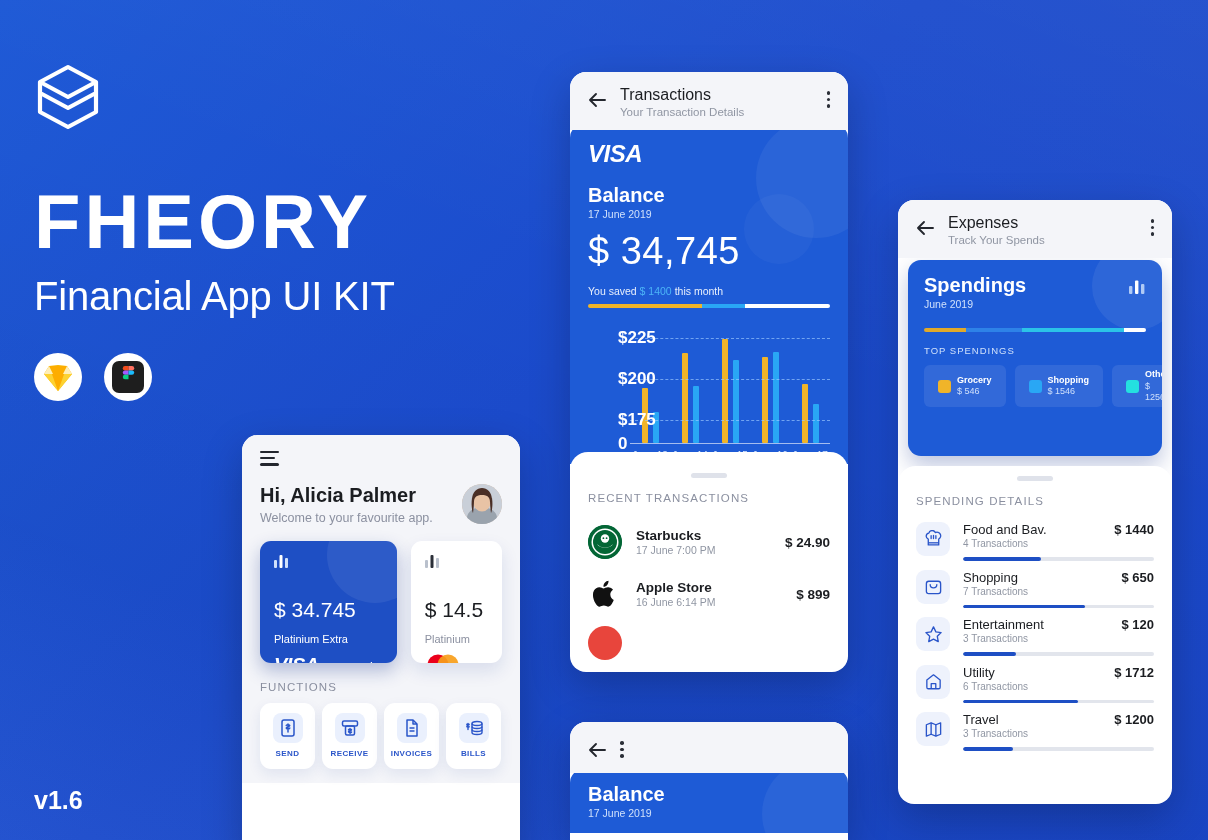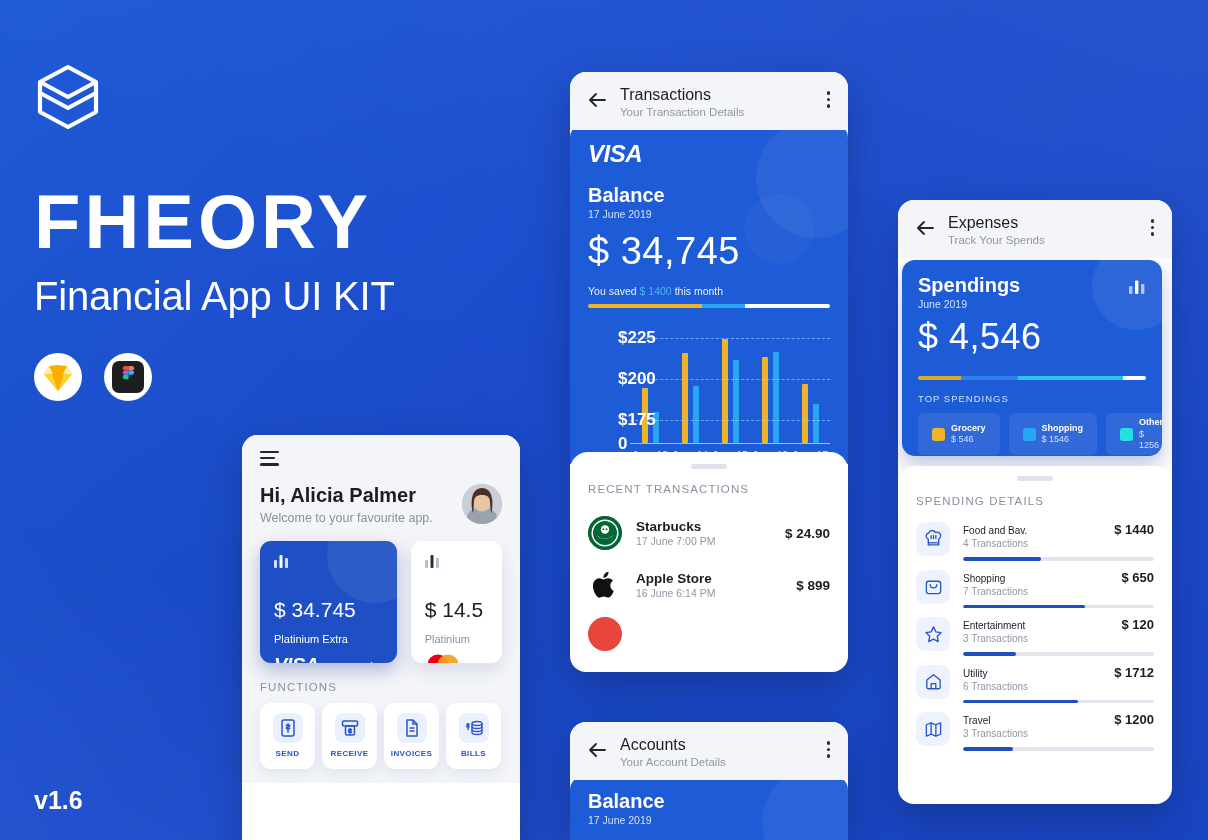--- a/index.html
+++ b/index.html
@@ -79,40 +79,40 @@
   .ylab { position: absolute; left: 0; font-size: 17px; font-weight: bold; color: #fff; transform: translateY(-50%); padding-left: 30px; }
   .bars { position: absolute; inset: 0; display: flex; align-items: flex-end; justify-content: space-around; }
   .bar-pair { display: flex; align-items: flex-end; gap: 5px; height: 100%; }
   .bar { width: 6px; border-radius: 1px; }
   .bar.y { background: #f0b429; }
   .bar.b { background: #29a7f5; }
   .xlabels { display: flex; justify-content: space-around; margin-left: 42px; margin-top: 6px; }
   .xlab { font-size: 10px; color: #dce9fb; }
 
   
-  .sheet { background: #fff; border-radius: 18px 18px 0 0; padding: 12px 18px 0 18px; position: relative; }
+  .sheet { background: #fff; border-radius: 18px 18px 0 0; padding: 21px 18px 0 18px; position: relative; }
   .grabber { width: 36px; height: 5px; border-radius: 3px; background: #dfe2ea; margin: 0 auto 14px auto; }
   .sec-title { font-size: 11.5px; letter-spacing: 1.1px; color: #8b90a0; margin-bottom: 12px; }
   .tx-row { display: flex; align-items: center; padding: 9px 0; }
   .tx-ico { width: 34px; height: 34px; border-radius: 50%; flex: 0 0 34px; margin-right: 14px;
             display: flex; align-items: center; justify-content: center; overflow: hidden; }
   .tx-mid { flex: 1; }
   .tx-name { font-size: 13.5px; color: #1b1d21; font-weight: bold; }
   .tx-time { font-size: 10.5px; color: #9096a3; margin-top: 1px; }
   .tx-amt { font-size: 13.5px; color: #1b1d21; font-weight: bold; }
 
   
   .exp-row { padding: 9px 0 0 0; display: flex; align-items: flex-start; }
   .exp-ico {
     width: 34px; height: 34px; border-radius: 9px; background: #eef2fc; flex: 0 0 34px;
     margin-right: 13px; display: flex; align-items: center; justify-content: center;
   }
   .exp-mid { flex: 1; }
   .exp-top { display: flex; justify-content: space-between; align-items: baseline; }
-  .exp-name { font-size: 10px; color: #1b1d21; }
+  .exp-name { font-size: 13px; color: #1b1d21; }
   .exp-amt { font-size: 13px; color: #1b1d21; font-weight: bold; }
   .exp-cnt { font-size: 10px; color: #9096a3; margin-top: 1px; }
   .exp-bar { height: 3.5px; border-radius: 2px; background: #e2e5ec; margin-top: 8px; overflow: hidden; }
   .exp-bar i { display: block; height: 100%; background: #1e4fc4; border-radius: 2px; }
 
   
   .home-top { background: #f4f5f9; padding: 16px 18px 14px 18px; }
   .hamburger { width: 19px; }
   .hamburger i { display: block; height: 2.2px; background: #23262e; border-radius: 2px; margin-bottom: 4px; }
   .hamburger i:nth-child(2) { width: 80%; }
@@ -418,24 +418,20 @@
   </div>
 </div>
 
 <div class="phone" style="left:570px; top:722px; width:278px; height:118px; border-radius:16px 16px 0 0;">
   <div class="ph-header">
     <div class="back-arrow">
       <svg viewBox="0 0 22 22" fill="none" stroke="#23262e" stroke-width="1.9" stroke-linecap="round" stroke-linejoin="round">
         <path d="M19 11H4M10 5l-6 6 6 6"></path>
       </svg>
     </div>
-    <div class="ph-head-text">
-      <div class="ph-title">Accounts</div>
-      <div class="ph-sub">Your Account Details</div>
-    </div>
     <div class="kebab">
         <i></i>
         <i></i>
         <i></i>
       </div>
   </div>
   <div class="blue-card" style="height:64px; margin-top:-4px; border-radius:14px 14px 0 0; padding:14px 18px;">
     <div class="blob" style="width:110px;height:110px;right:-24px;top:-10px;"></div>
     <div class="bc-label">Balance</div>
     <div class="bc-date">17 June 2019</div>
@@ -453,39 +449,35 @@
       <div class="ph-title">Expenses</div>
       <div class="ph-sub">Track Your Spends</div>
     </div>
     <div class="kebab">
         <i></i>
         <i></i>
         <i></i>
       </div>
   </div>
 
-  <div class="blue-card" style="height:196px; margin:2px 10px 0 4px; border-radius:13px; padding:14px 16px;
+  <div class="blue-card" style="height:196px; margin:2px 10px 0 10px; border-radius:13px; padding:14px 16px;
               box-shadow:0 10px 22px rgba(20,50,140,0.28);">
     <div class="blob" style="width:88px;height:88px;right:-18px;top:-18px;background:rgba(255,255,255,0.07);"></div>
     <div style="display:flex; align-items:flex-start;">
       <div style="flex:1;">
         <div class="bc-label">Spendings</div>
         <div class="bc-date">June 2019</div>
       </div>
       <div style="margin-top:5px;">
         <svg width="17" height="15" viewBox="0 0 17 15">
           <rect x="0" y="7" width="3.4" height="8" rx="1" fill="#a9c6f5"></rect>
           <rect x="6" y="1.5" width="3.4" height="13.5" rx="1" fill="#fff"></rect>
           <rect x="12" y="5" width="3.4" height="10" rx="1" fill="#a9c6f5"></rect>
         </svg>
       </div>
-    </div>
-    <div class="bc-amount" style="font-size:36px; margin-top:6px;">
-      <span>$</span>
-      <span>4,546</span>
     </div>
     <div class="progress" style="margin-top:18px;" id="exp-progress">
         <i style="width: 19%; background: rgb(224, 169, 43);"></i>
         <i style="width: 25%; background: rgb(46, 130, 232);"></i>
         <i style="width: 46%; background: rgb(43, 196, 232);"></i>
         <i style="width: 10%; background: rgb(255, 255, 255);"></i>
       </div>
     <div class="top-sp">TOP SPENDINGS</div>
     <div class="legend-row" id="legend-row">
         <div class="legend-chip">

